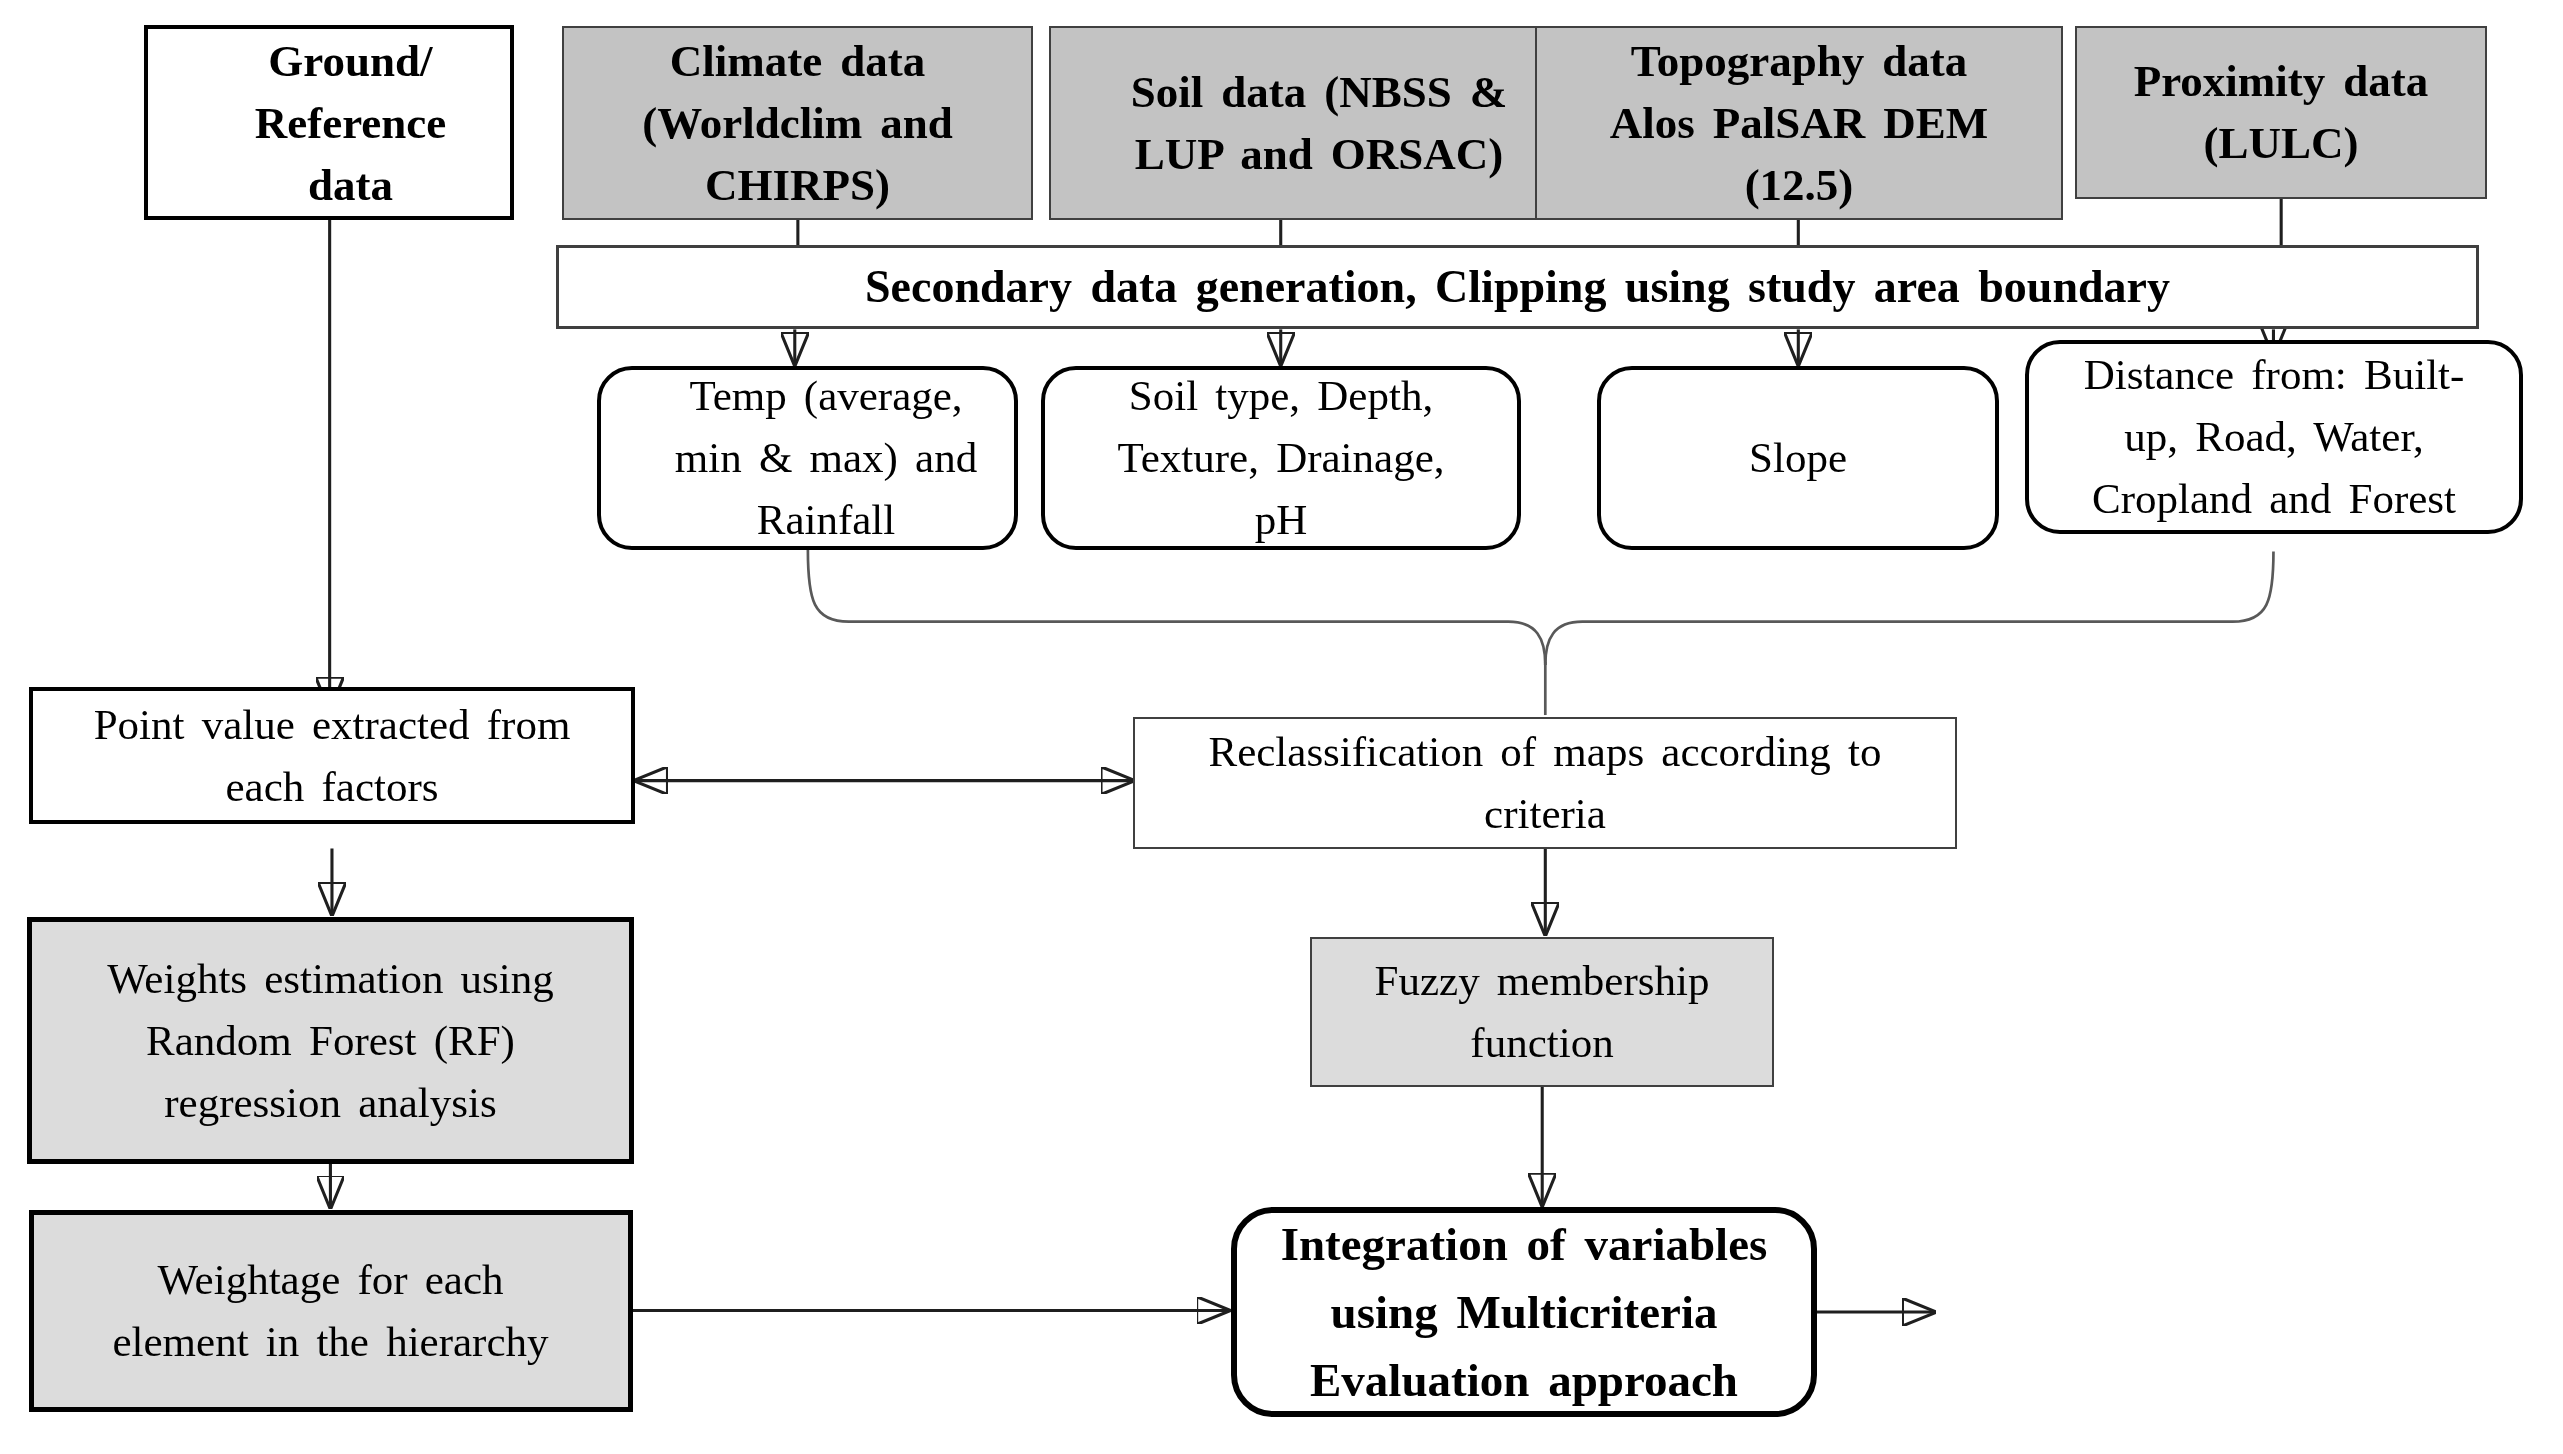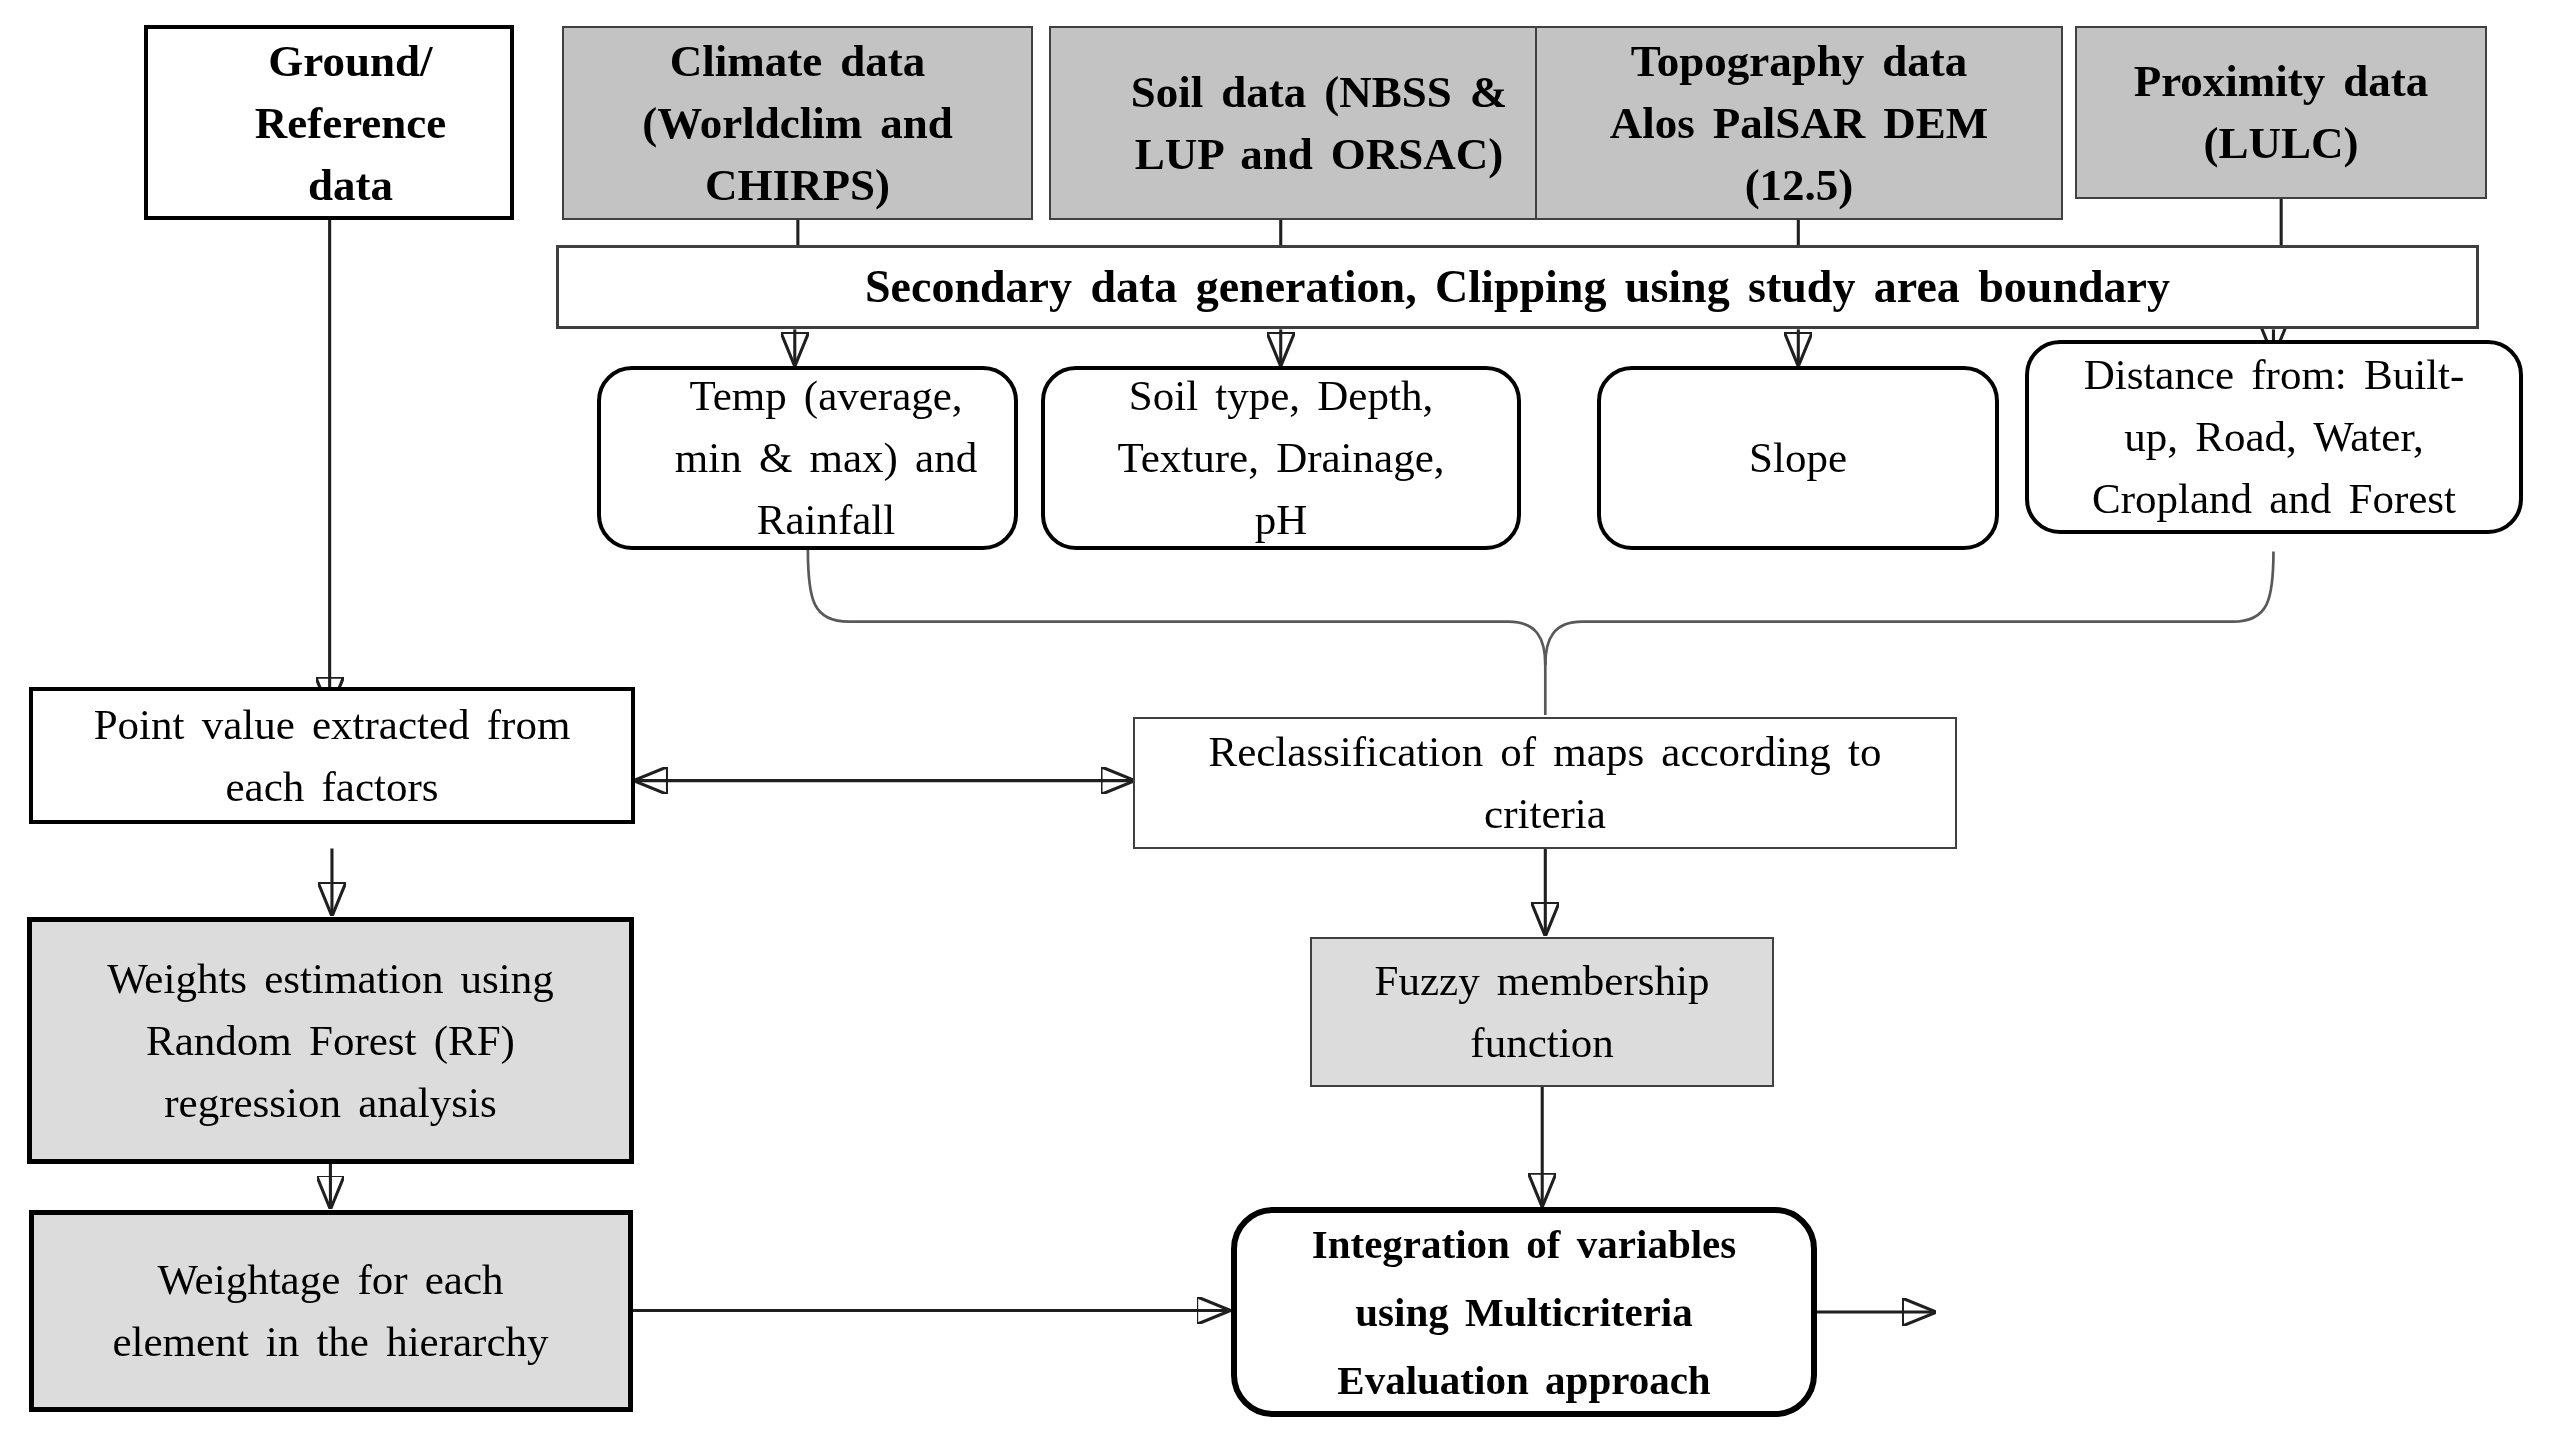--- a/index.html
+++ b/index.html
@@ -24,21 +24,21 @@
   .fill-light{ background:var(--light-fill); }
   .thin{ border-width:2.3px; border-color:var(--border-gray); }
   .bar{ border:3.1px solid var(--bar-border); }
   .rounded{ border-radius:35px; }
   .rounded-big{ border-radius:42px; border-width:6.2px; }
   .thick{ border-width:5.4px; }
   .bold{ font-weight:bold; }
   .f-top{ font-size:45px; line-height:62px; }
   .f-bar{ font-size:46px; line-height:54px; }
   .f-body{ font-size:43px; line-height:62px; }
-  .f-bottom{ font-size:41px; line-height:68px; }
+  .f-bottom{ font-size:47px; line-height:68px; }
   svg.wires{ position:absolute; left:0; top:0; width:2563px; height:1454px; }
   svg.wires path, svg.wires line{ stroke:var(--line); stroke-width:4; fill:none; }
   svg.wires .brace{ stroke:var(--brace); stroke-width:3.5; }
 </style>
 </head>
 <body>
 
 <div class="canvas">
 
   <svg class="wires" viewBox="0 0 3322 1885">

